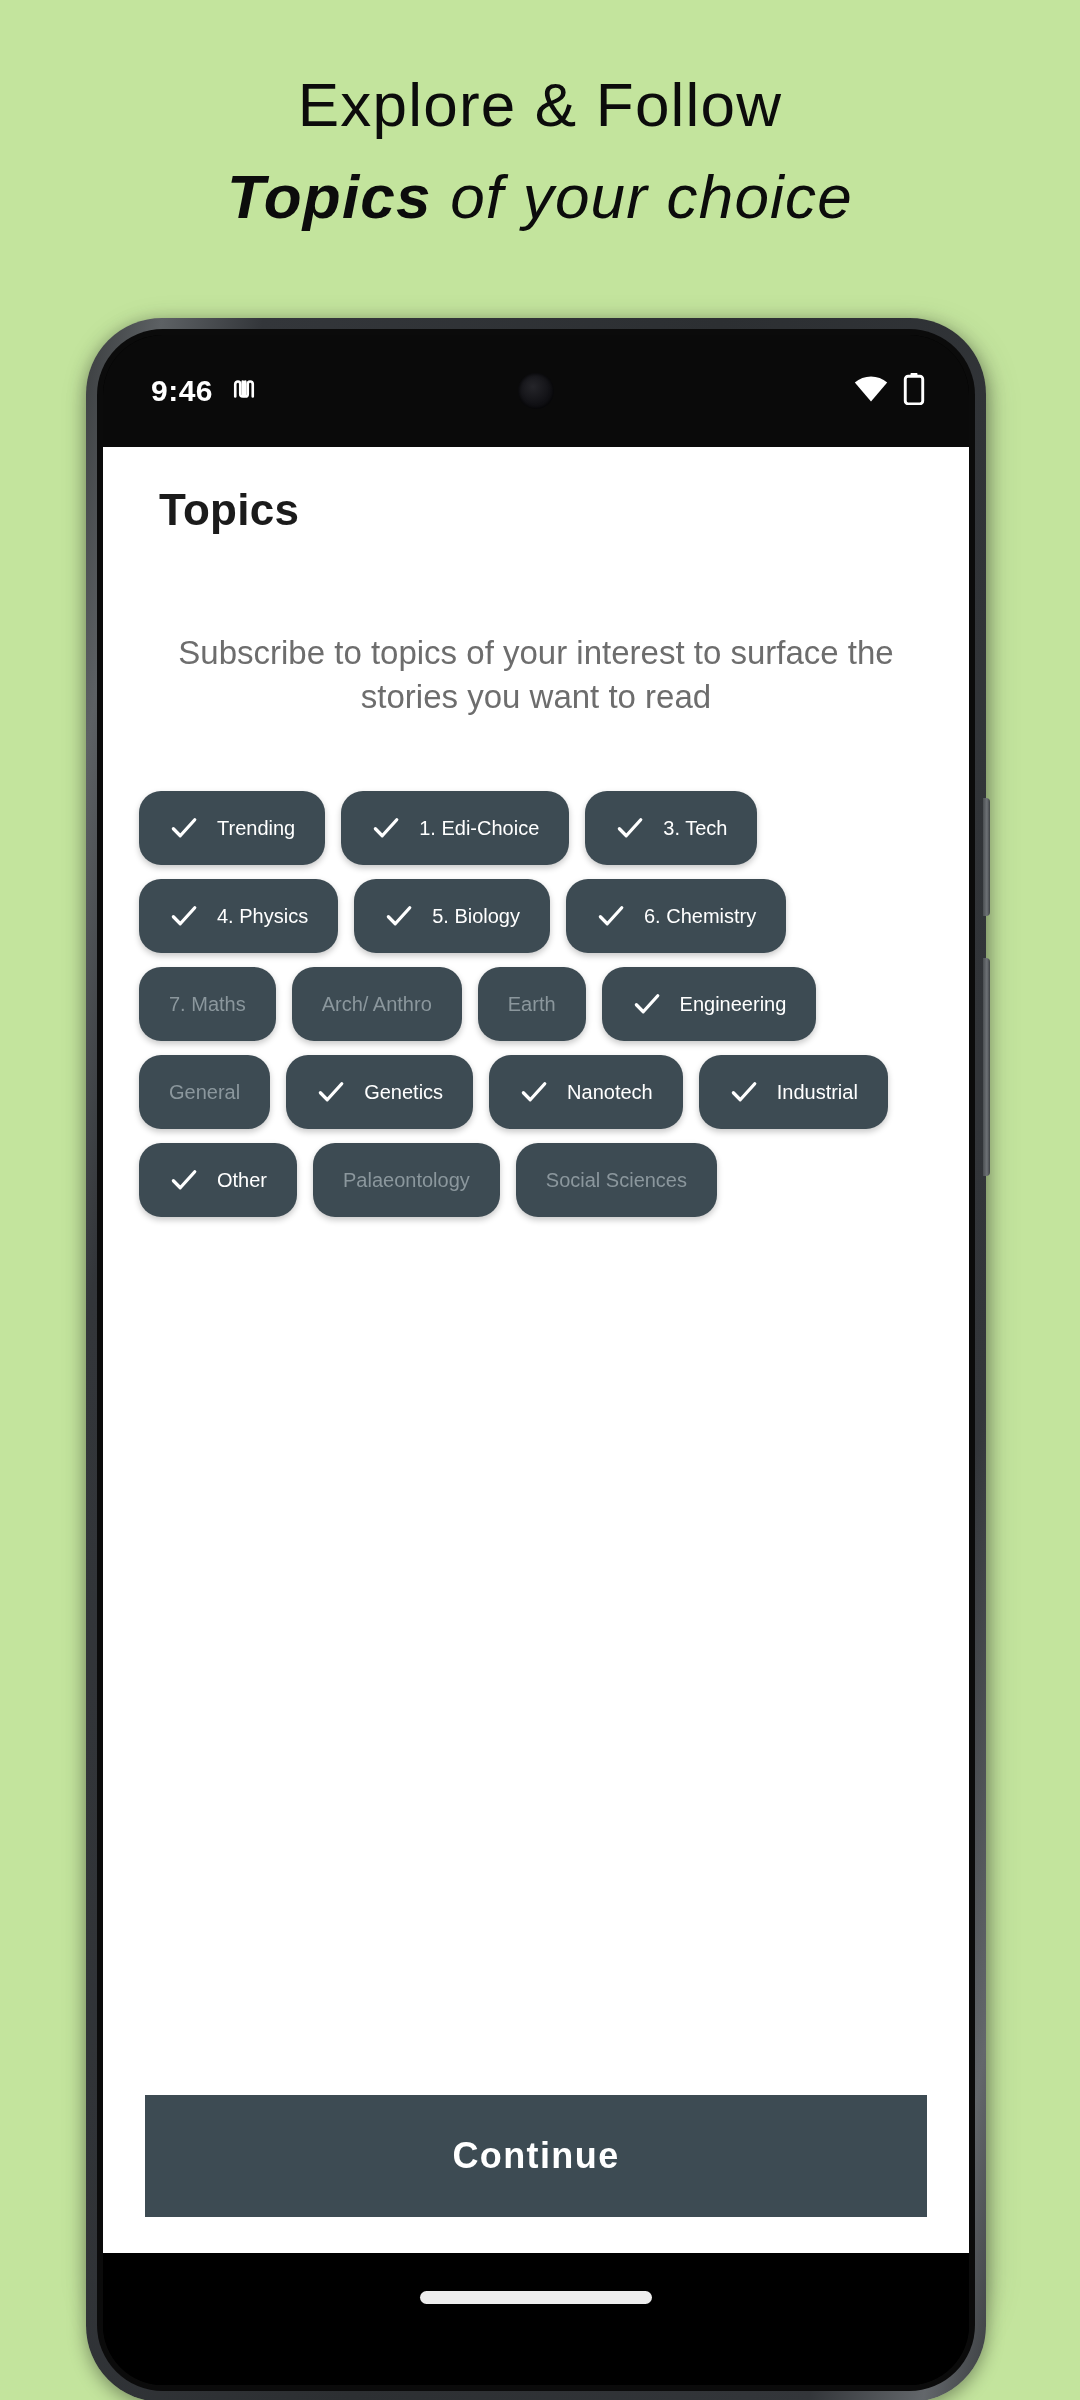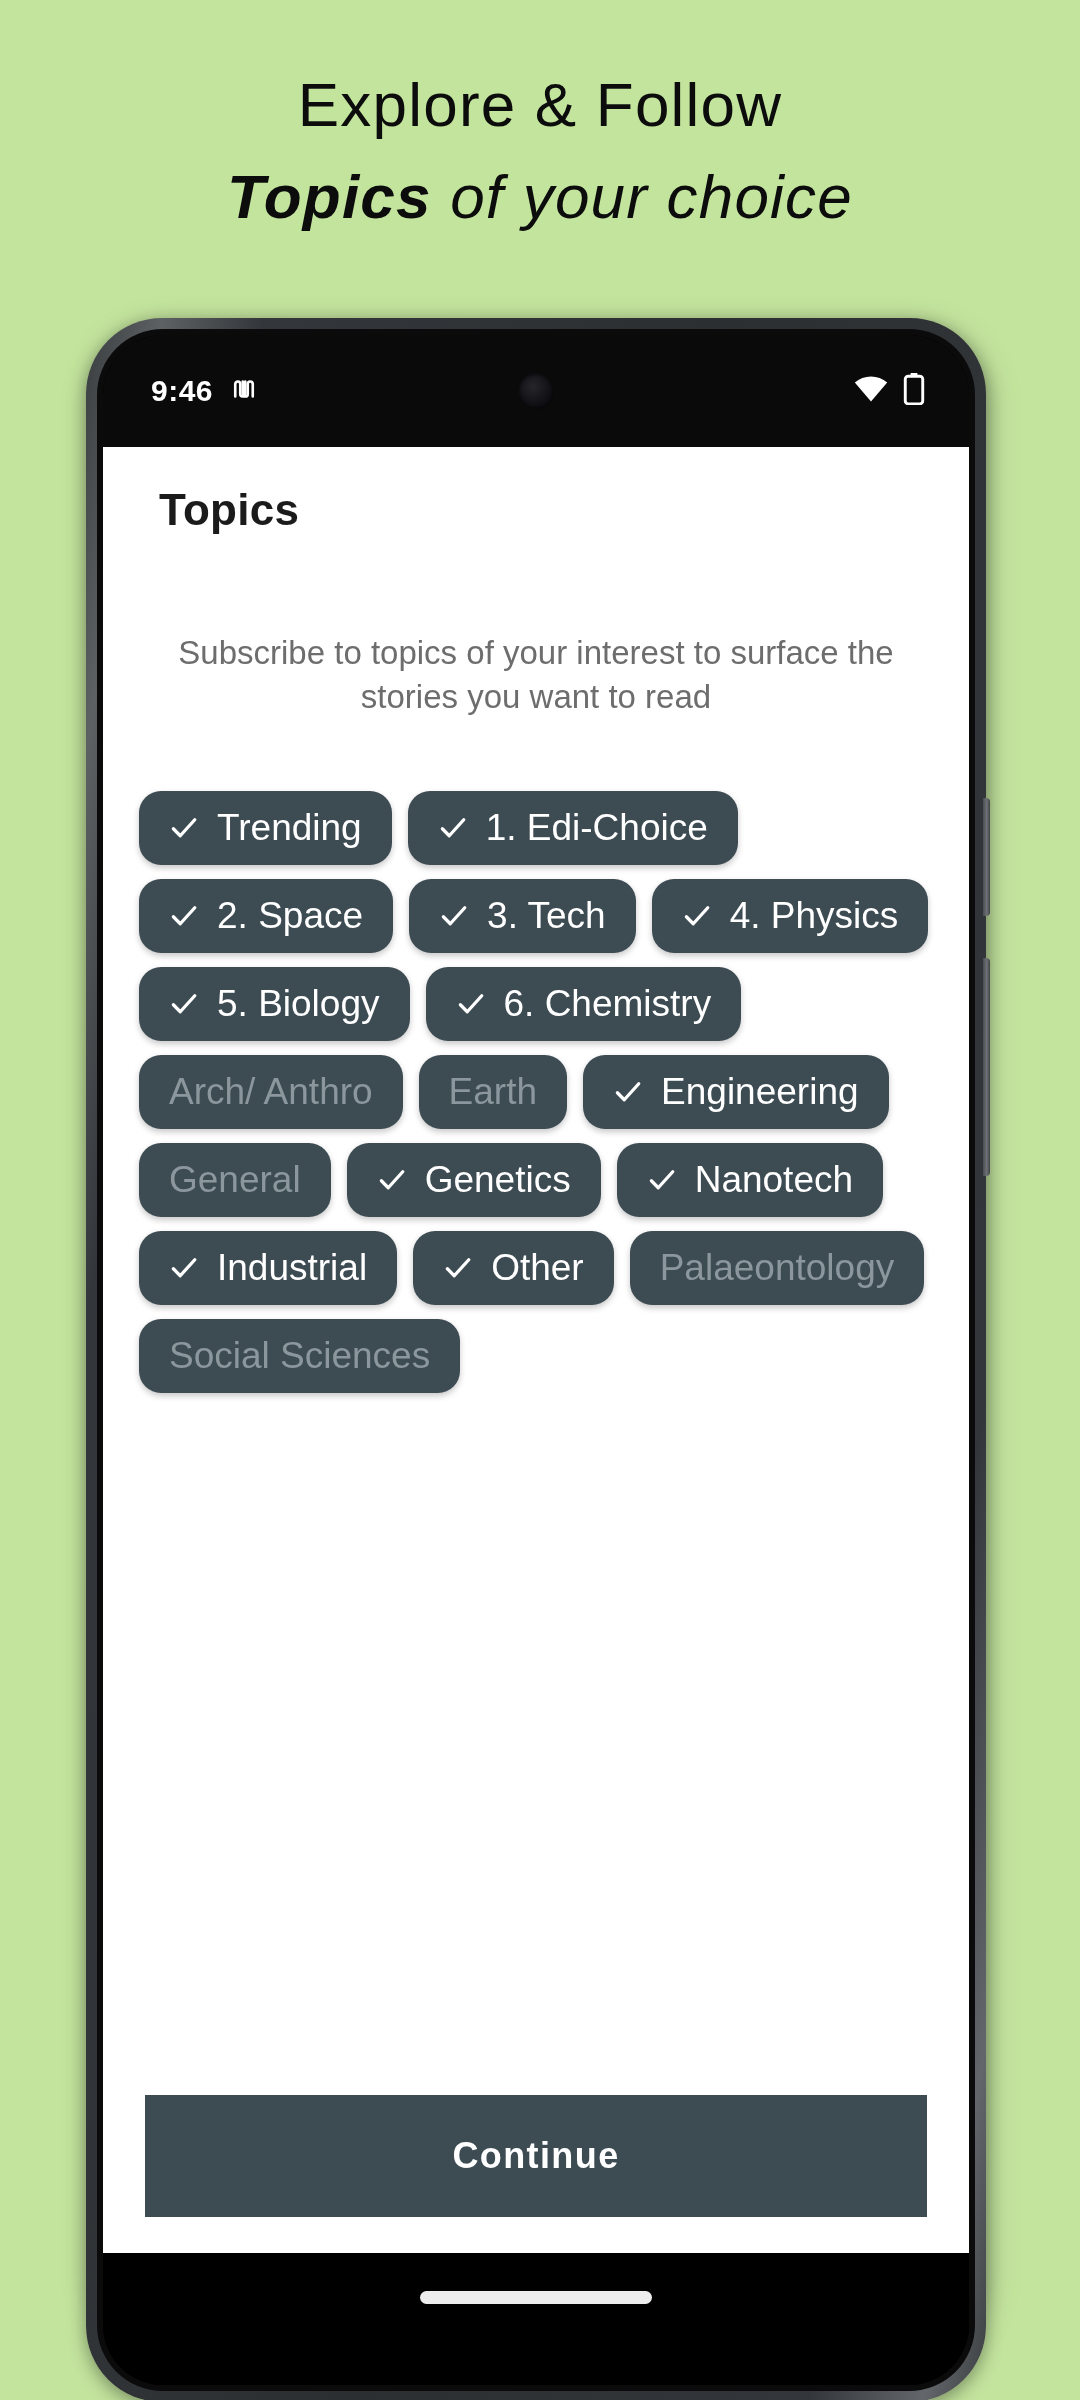--- a/index.html
+++ b/index.html
@@ -149,21 +149,21 @@
   }
   .chip {
     display:inline-flex;
     align-items:center;
     gap:18px;
     height:74px;
     padding:0 30px;
     border-radius:22px;
     background:#3d4b53;
     box-shadow:0 3px 6px rgba(0,0,0,0.22);
-    font-size:37px;
+    font-size:20px;
     white-space:nowrap;
   }
   .chip.selected { color:#ffffff; }
   .chip.unselected { color:#8b979d; padding:0 30px; }
   .chip .check {
     width:30px; height:30px;
     flex:0 0 auto;
     display:block;
   }
   .chip .label { line-height:1; }
@@ -272,28 +272,20 @@
                 </svg>
               </span>
               <span class="label">1. Edi-Choice</span>
             </div>
             <div class="chip selected">
               <span>
                 <svg class="check" viewBox="0 0 24 24" aria-hidden="true">
                   <path d="M3.5 12.6L9 18.2 20.6 5.4" fill="none" stroke="#ffffff" stroke-width="2.6" stroke-linecap="round" stroke-linejoin="round"></path>
                 </svg>
               </span>
-              <span class="label">2. Space</span>
-            </div>
-            <div class="chip selected">
-              <span>
-                <svg class="check" viewBox="0 0 24 24" aria-hidden="true">
-                  <path d="M3.5 12.6L9 18.2 20.6 5.4" fill="none" stroke="#ffffff" stroke-width="2.6" stroke-linecap="round" stroke-linejoin="round"></path>
-                </svg>
-              </span>
               <span class="label">3. Tech</span>
             </div>
             <div class="chip selected">
               <span>
                 <svg class="check" viewBox="0 0 24 24" aria-hidden="true">
                   <path d="M3.5 12.6L9 18.2 20.6 5.4" fill="none" stroke="#ffffff" stroke-width="2.6" stroke-linecap="round" stroke-linejoin="round"></path>
                 </svg>
               </span>
               <span class="label">4. Physics</span>
             </div>
@@ -305,20 +297,23 @@
               </span>
               <span class="label">5. Biology</span>
             </div>
             <div class="chip selected">
               <span>
                 <svg class="check" viewBox="0 0 24 24" aria-hidden="true">
                   <path d="M3.5 12.6L9 18.2 20.6 5.4" fill="none" stroke="#ffffff" stroke-width="2.6" stroke-linecap="round" stroke-linejoin="round"></path>
                 </svg>
               </span>
               <span class="label">6. Chemistry</span>
+            </div>
+            <div class="chip unselected">
+              <span class="label">7. Maths</span>
             </div>
             <div class="chip unselected">
               <span class="label">Arch/ Anthro</span>
             </div>
             <div class="chip unselected">
               <span class="label">Earth</span>
             </div>
             <div class="chip selected">
               <span>
                 <svg class="check" viewBox="0 0 24 24" aria-hidden="true">

